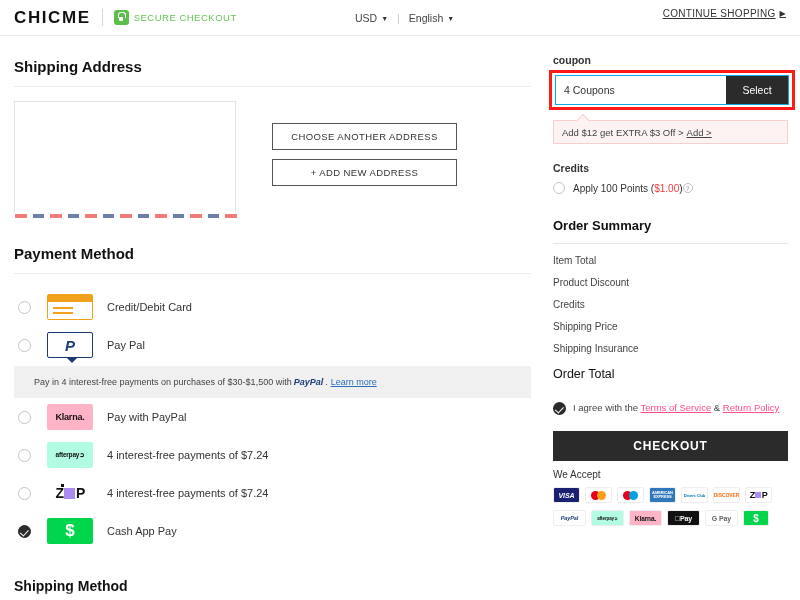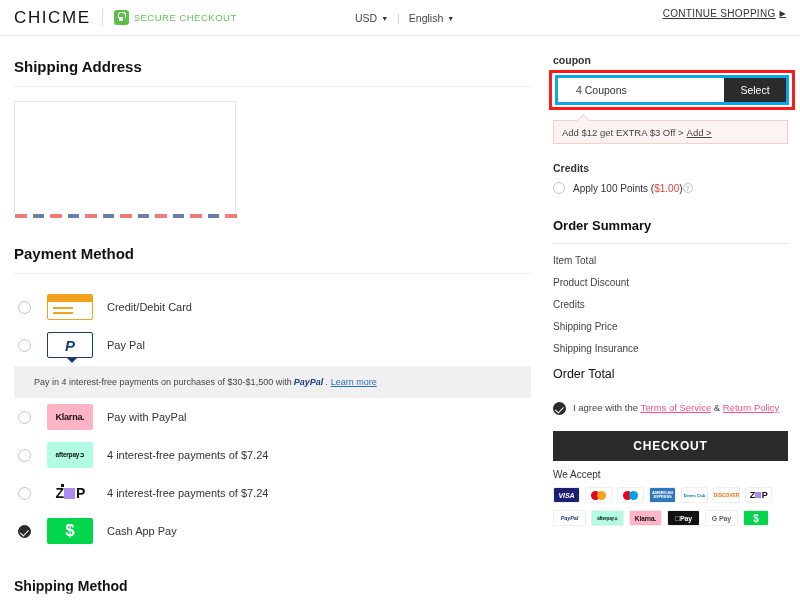--- a/index.html
+++ b/index.html
@@ -15,21 +15,21 @@
   .header {
     height: 36px;
     display: flex;
     align-items: center;
     padding: 0 14px;
     border-bottom: 1px solid #e8e8e8;
     position: relative;
   }
   .brand {
     font-size: 17px;
-    font-weight: normal;
+    font-weight: bold;
     letter-spacing: 1.6px;
     color: #111;
   }
   .hdr-divider {
     width: 1px; height: 17px; background: #d8d8d8;
     margin: 0 11px;
   }
   .secure {
     display: flex; align-items: center; gap: 5px;
   }
@@ -163,21 +163,21 @@
 
   
   .r-label { font-size: 10.5px; font-weight: bold; color: #333; }
   .coupon-wrap { position: relative; margin-top: 8px; height: 32px; }
   .coupon-ann {
     position: absolute; left: -4px; top: -4px; right: -7px; bottom: -4px;
     border: 3px solid #ff1a1a;
   }
   .coupon-box {
     position: absolute; left: 2px; top: 1px; right: -1px; bottom: 1px;
-    border: 3px solid #0ea5e9; background: #fff; display: flex; padding-left: 10px;
+    border: 1px solid #0ea5e9; background: #fff; display: flex;
   }
   .coupon-input {
     flex: 1; border: none; outline: none; padding-left: 8px;
     font-size: 10.5px; color: #333; background: transparent;
     font-family: "Liberation Sans", sans-serif;
   }
   .coupon-btn {
     width: 62px; background: #2b2b2b; color: #fff;
     font-size: 10.5px; display: flex; align-items: center; justify-content: center;
     cursor: pointer; border: none; font-family: "Liberation Sans", sans-serif;
@@ -322,20 +322,24 @@
             <span class="dash" style="background: rgb(107, 127, 168);"></span>
             <span class="dash" style="background: rgb(239, 123, 123);"></span>
             <span class="dash" style="background: rgb(107, 127, 168);"></span>
             <span class="dash" style="background: rgb(239, 123, 123);"></span>
             <span class="dash" style="background: rgb(107, 127, 168);"></span>
             <span class="dash" style="background: rgb(239, 123, 123);"></span>
             <span class="dash" style="background: rgb(107, 127, 168);"></span>
             <span class="dash" style="background: rgb(239, 123, 123);"></span>
           </div>
       </div>
+      <div class="addr-btns">
+        <button class="addr-btn">CHOOSE ANOTHER ADDRESS</button>
+        <button class="addr-btn">+ ADD NEW ADDRESS</button>
+      </div>
     </div>
 
     <div class="pay-sec">
       <div class="sec-title">Payment Method</div>
       <div class="rule"></div>
 
       <div class="pay-list">
 
         <div class="pay-row">
           <span class="radio"></span>

